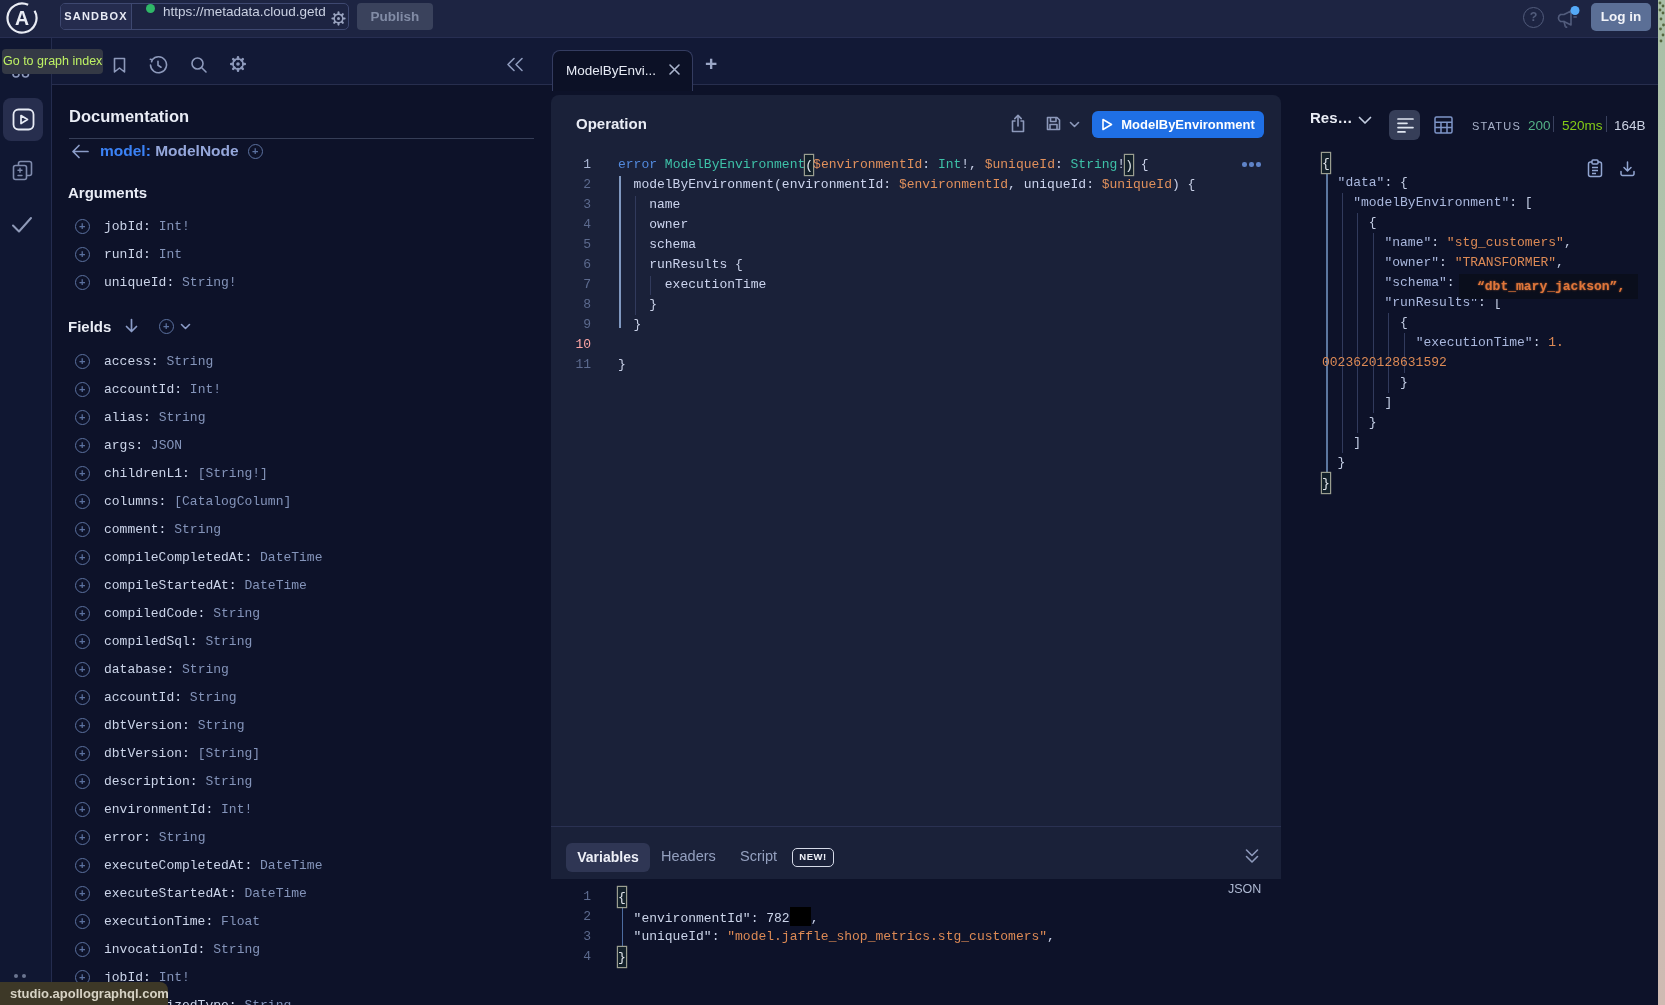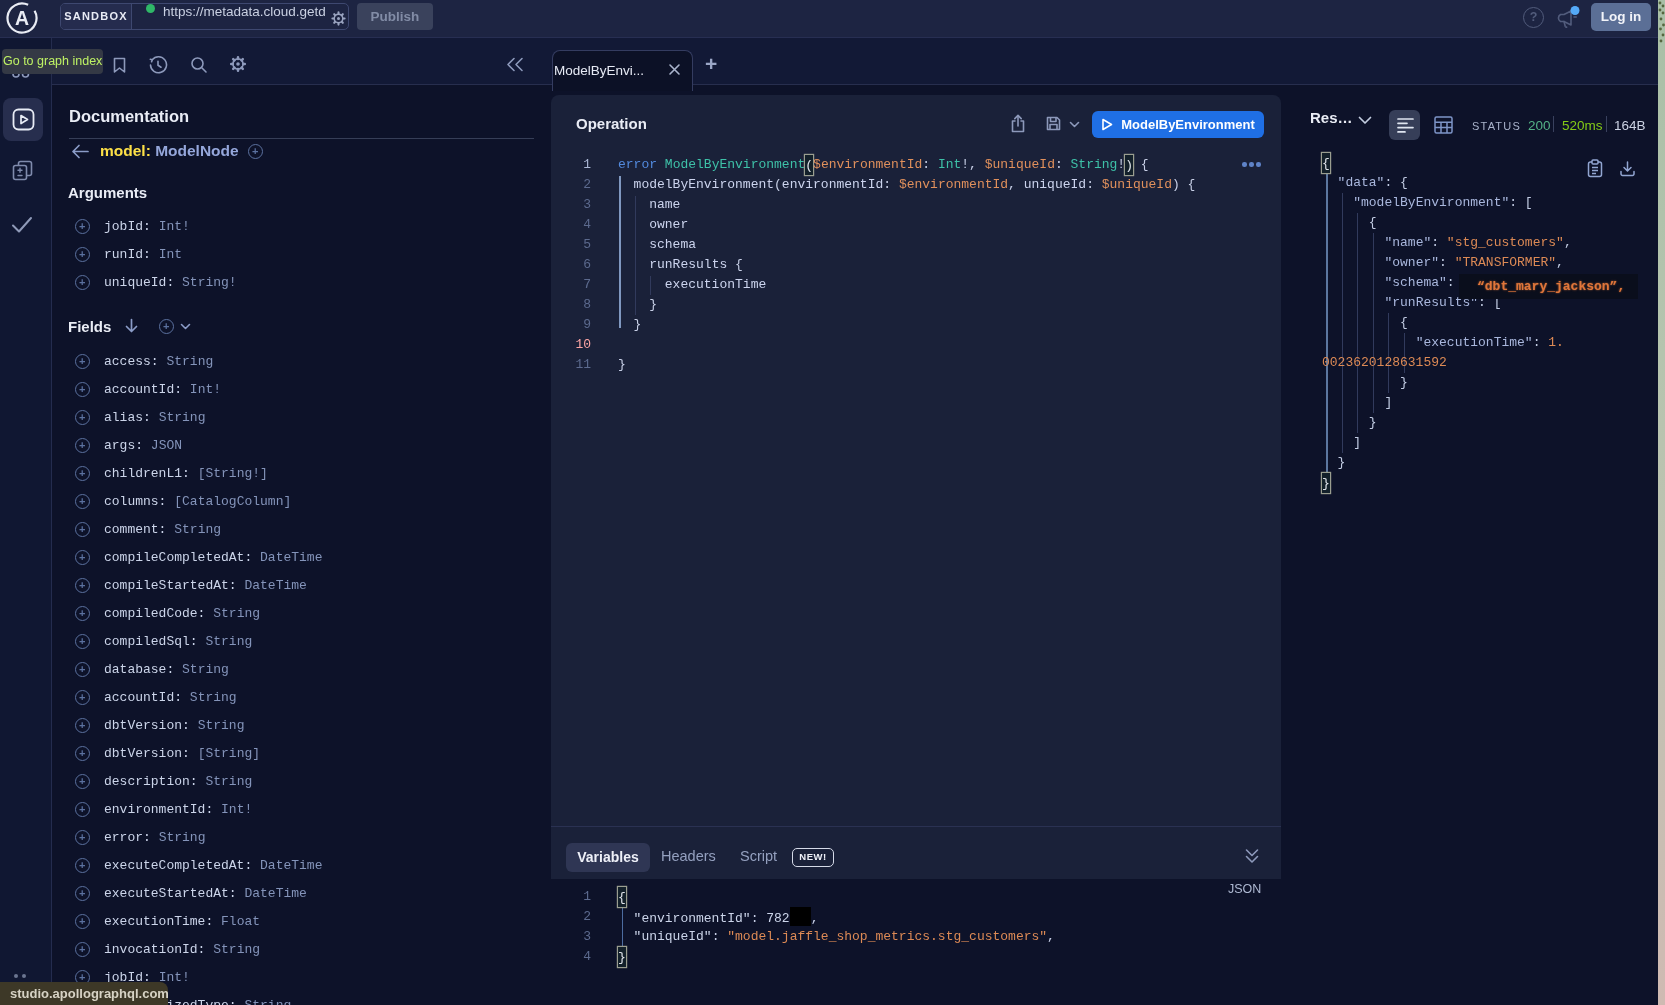--- a/index.html
+++ b/index.html
@@ -18,21 +18,21 @@
 #helpc{left:1523px;top:7px;width:21px;height:21px;border:1.6px solid #525c7c;border-radius:50%;
  color:#525c7c;font-size:12.5px;font-weight:bold;text-align:center;line-height:18px}
 #login{left:1591px;top:3px;width:60px;height:28px;background:#5b6f96;border-radius:5px;color:#f2f4f9;
  font-weight:bold;font-size:13.5px;text-align:center;line-height:28px}
 
 #sidebar{left:0;top:38px;width:52px;height:967px;background:#101732;border-right:1px solid #242c4e}
 #playbtn{left:3px;top:98px;width:40px;height:43px;background:#272e4e;border-radius:8px}
 
 #tabbar{left:52px;top:38px;width:1606px;height:47px;background:#121936;border-bottom:1px solid #272e4e}
 #tab{left:552px;top:50px;width:141px;height:41px;background:#0c1126;border:1px solid #343c60;border-bottom:none;
- border-radius:8px 8px 0 0;color:#e6eaf4;font-size:13.5px;line-height:39px;padding-left:1px}
+ border-radius:8px 8px 0 0;color:#e6eaf4;font-size:13.5px;line-height:39px;padding-left:13px}
 #plus{left:705px;top:52px;color:#9aa6c6;font-size:21px;font-weight:bold}
 #tooltip1{left:2px;top:49px;white-space:nowrap;height:25px;background:#343945;border-radius:4px;color:#bef264;
  font-size:12.5px;line-height:25px;padding:0 1px;z-index:30}
 
 .h1{font-weight:bold;color:#e9ecf5;font-size:16.5px}
 .h2{font-weight:bold;color:#e9ecf5;font-size:15px}
 .pc{position:absolute;width:15px;height:15px;border:1.3px solid #5b719f;border-radius:50%}
 .pc:before{content:"+";position:absolute;left:0;top:0;width:12.4px;height:12.4px;color:#5b719f;
  font-size:11px;font-weight:bold;text-align:center;line-height:12px;font-family:"Liberation Sans",sans-serif}
 .fn{color:#ccd5ea}.ft{color:#8494ba}
@@ -145,21 +145,21 @@
 <svg class="a" style="left:668px;top:63px" width="13" height="13" viewBox="0 0 13 13" fill="none">
     <path d="M2 2 L11 11 M11 2 L2 11" stroke="#aab4cc" stroke-width="1.6" stroke-linecap="round"></path>
   </svg>
 <div id="plus" class="a">+</div>
 <div id="tooltip1" class="a">Go to graph index</div>
 <div class="a h1" style="left:69px;top:107px">Documentation</div>
 <div class="a" style="left:69px;top:138px;width:465px;height:1px;background:rgba(160,175,210,.28)"></div>
 <svg class="a" style="left:71px;top:144px" width="18" height="15" viewBox="0 0 18 15" fill="none">
     <path d="M8 1.5 L2 7.5 L8 13.5 M2 7.5 H17" stroke="#8b9cc8" stroke-width="1.7" stroke-linecap="round" stroke-linejoin="round"></path>
   </svg>
-<div class="a" style="left:100px;top:142px;font-size:15.5px;font-weight:bold"><span style="color:#fde047">model:</span> <span style="color:#95a7db">ModelNode</span></div>
+<div class="a" style="left:100px;top:142px;font-size:15.5px;font-weight:bold"><span style="color:#3b82f6">model:</span> <span style="color:#95a7db">ModelNode</span></div>
 <span class="pc" style="left:248px;top:144px"></span>
 <div class="a h2" style="left:68px;top:184px">Arguments</div>
 <span class="pc" style="left:75px;top:219px"></span>
 <div class="a mono" style="left:104px;top:217px"><span class="fn">jobId:</span> <span class="ft">Int!</span></div>
 <span class="pc" style="left:75px;top:247px"></span>
 <div class="a mono" style="left:104px;top:245px"><span class="fn">runId:</span> <span class="ft">Int</span></div>
 <span class="pc" style="left:75px;top:275px"></span>
 <div class="a mono" style="left:104px;top:273px"><span class="fn">uniqueId:</span> <span class="ft">String!</span></div>
 <div class="a h2" style="left:68px;top:318px">Fields</div>
 <svg class="a" style="left:124px;top:318px" width="15" height="16" viewBox="0 0 15 16" fill="none">

